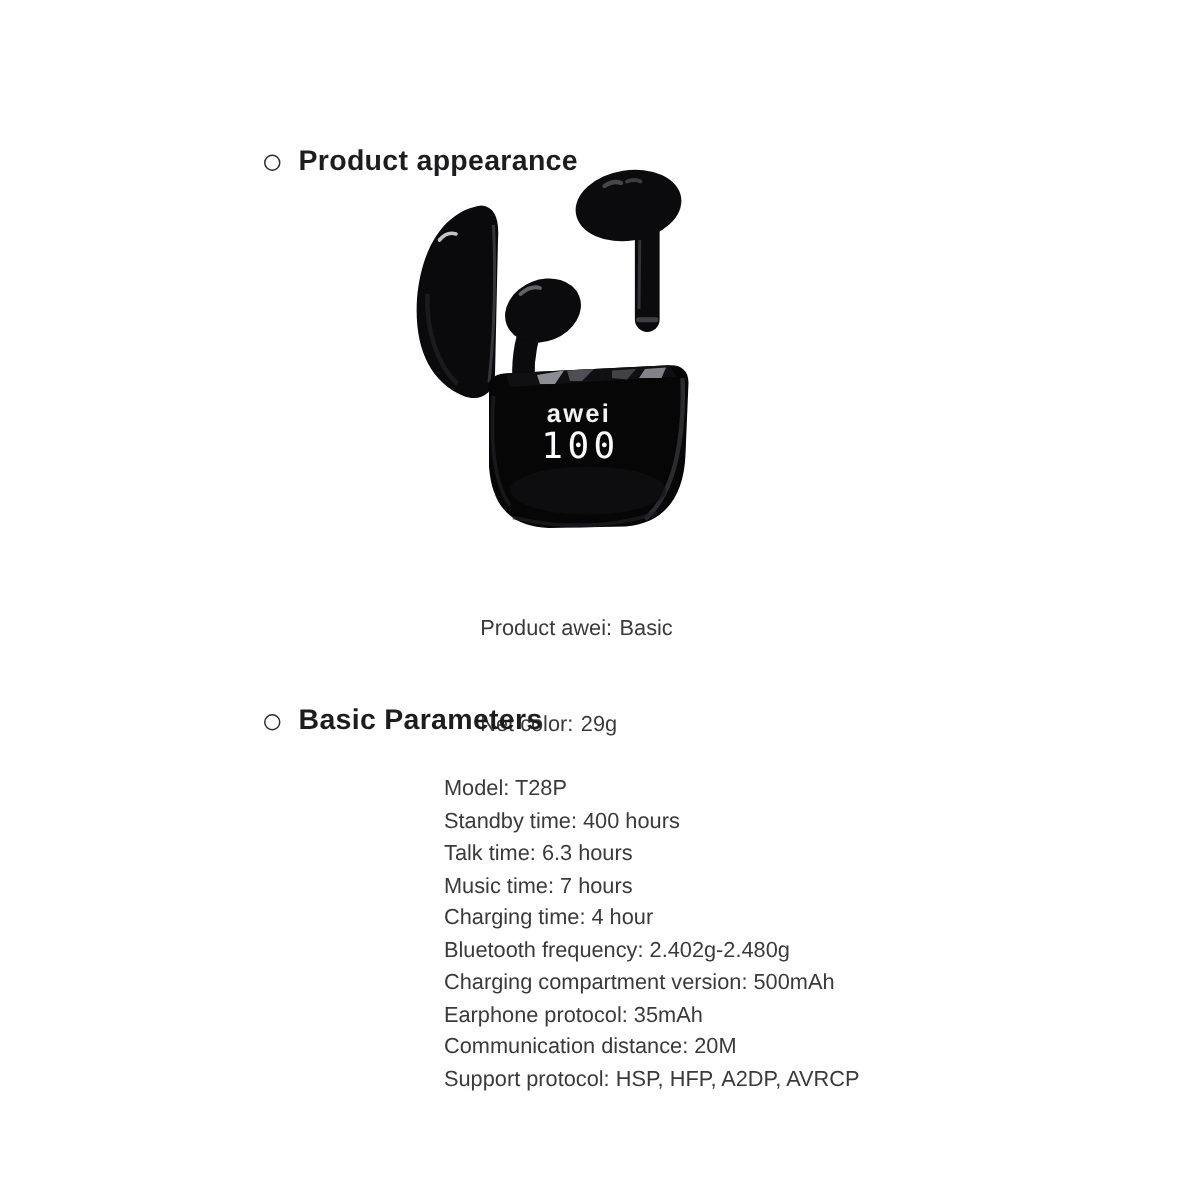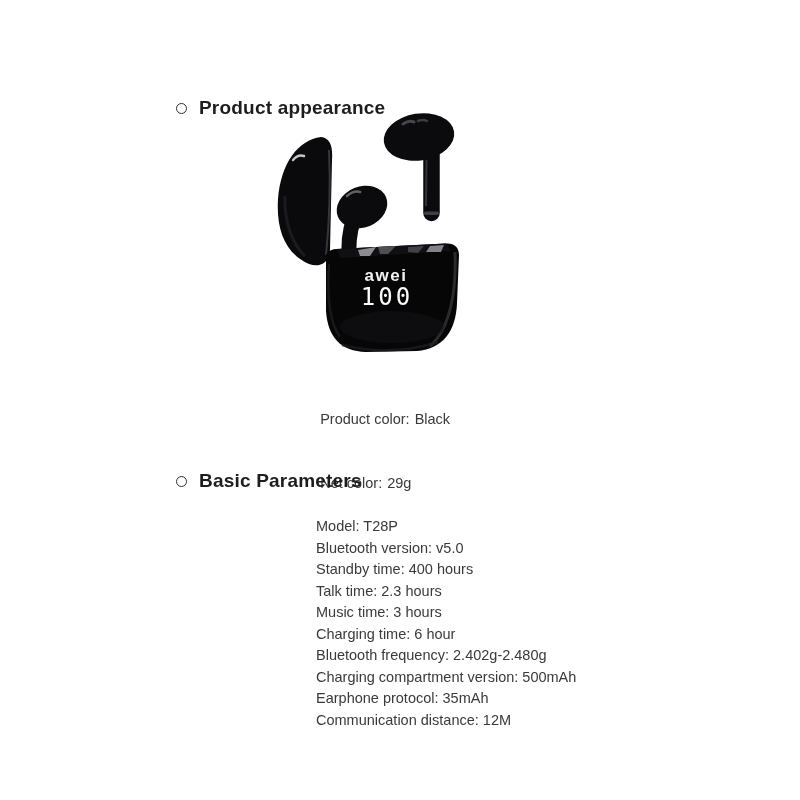--- a/index.html
+++ b/index.html
@@ -31,21 +31,21 @@
   .info-block{
     position:absolute;left:296px;top:387px;
     font-size:14.5px;line-height:21.5px;color:#3a3a3a;
   }
   .info-line{white-space:pre;}
   .info-line .lbl{margin-right:5px;}
   .params-block{
     position:absolute;left:296px;top:516px;
     font-size:14.5px;line-height:21.5px;color:#3a3a3a;
   }
-  .spec-line{white-space:pre;margin-left:20px;}
+  .spec-line{white-space:pre;}
 </style>
 </head>
 <body>
 
 <div class="page">
 
   <div class="section-heading heading-appearance">
     <span class="bullet"></span>
     <span>Product appearance</span>
   </div>
@@ -85,38 +85,38 @@
       <path d="M329 264 C 327 294 329 322 340 337" stroke="#1b1b1f" stroke-width="2.5" fill="none" opacity="0.9"></path>
       <ellipse cx="392" cy="327" rx="52" ry="16" fill="#131316" opacity="0.6"></ellipse>
       <path d="M342 345 Q 392 357 438 342" stroke="#1f1f24" stroke-width="2.5" fill="none" opacity="0.7"></path>
       <text x="386" y="281" text-anchor="middle" font-family="&quot;Liberation Sans&quot;, sans-serif" font-weight="bold" font-size="17" letter-spacing="1.5" fill="#f2f2f4">awei</text>
       <text x="387" y="305" text-anchor="middle" font-family="&quot;DejaVu Sans Mono&quot;, monospace" font-size="24" letter-spacing="3" fill="#fbfbfd">100</text>
     </g>
   </svg>
 
   <div class="info-block">
     <div class="info-line">
-      <span class="lbl">Product color:</span><span>Black</span>
+      <span class="lbl">Product awei:</span><span>Basic</span>
     </div>
     <div class="info-line">
       <span class="lbl">Net color:</span><span>29g</span>
     </div>
   </div>
 
   <div class="section-heading heading-parameters">
     <span class="bullet"></span>
     <span>Basic Parameters</span>
   </div>
 
   <div class="params-block">
     <div class="spec-line">Model: T28P</div>
-    <div class="spec-line">Bluetooth version: v5.0</div>
     <div class="spec-line">Standby time: 400 hours</div>
-    <div class="spec-line">Talk time: 2.3 hours</div>
-    <div class="spec-line">Music time: 3 hours</div>
-    <div class="spec-line">Charging time: 6 hour</div>
+    <div class="spec-line">Talk time: 6.3 hours</div>
+    <div class="spec-line">Music time: 7 hours</div>
+    <div class="spec-line">Charging time: 4 hour</div>
     <div class="spec-line">Bluetooth frequency: 2.402g-2.480g</div>
     <div class="spec-line">Charging compartment version: 500mAh</div>
     <div class="spec-line">Earphone protocol: 35mAh</div>
-    <div class="spec-line">Communication distance: 12M</div>
+    <div class="spec-line">Communication distance: 20M</div>
+    <div class="spec-line">Support protocol: HSP, HFP, A2DP, AVRCP</div>
   </div>
 
 </div>
 
 </body></html>

